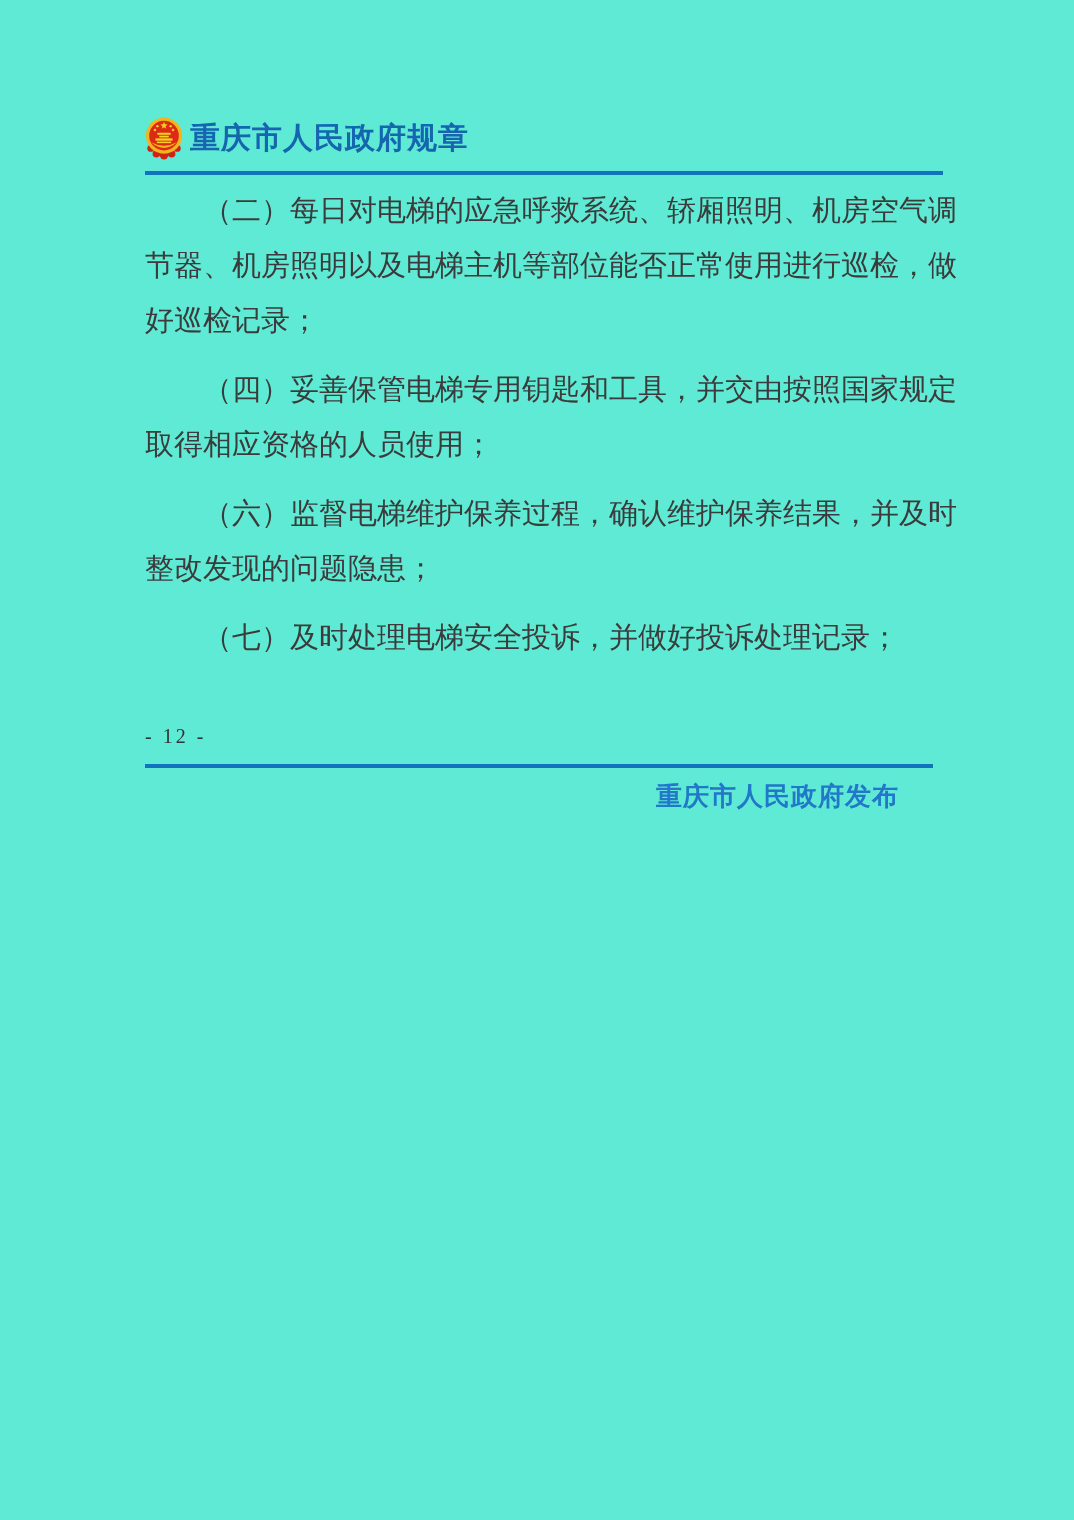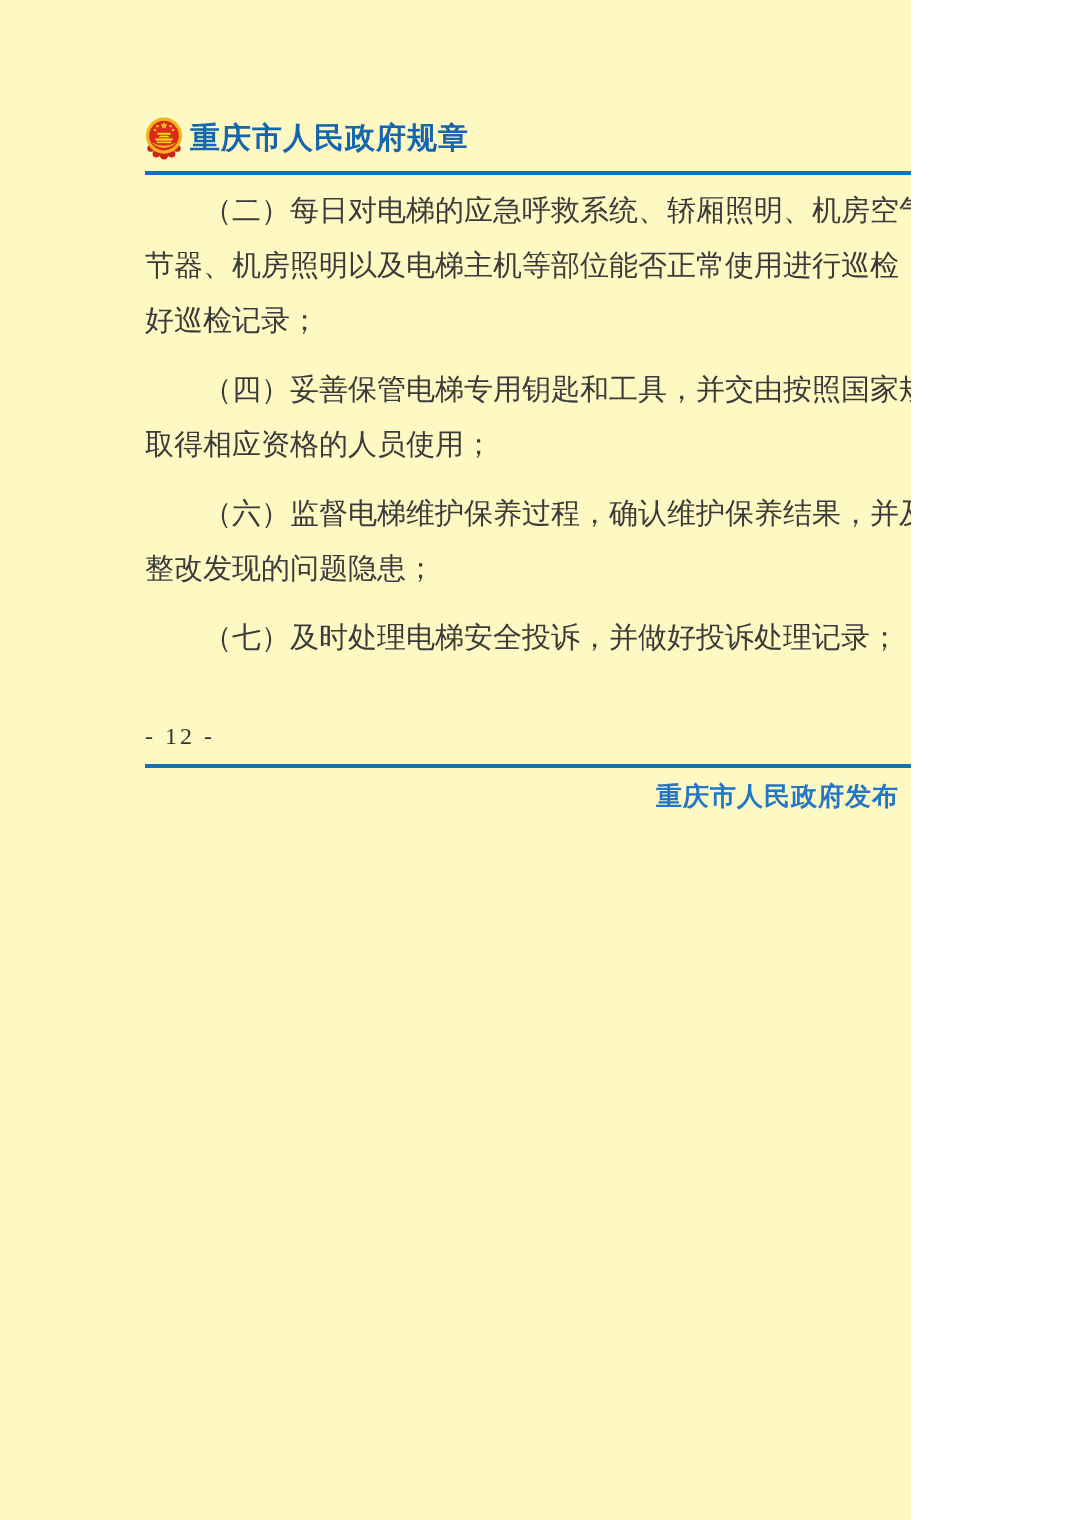--- a/index.html
+++ b/index.html
@@ -1,21 +1,21 @@
 <!DOCTYPE html>
 <html><head>
 <meta charset="utf-8">
 <style>
   * { margin: 0; padding: 0; box-sizing: border-box; }
   html, body { background: #ffffff; }
   .page {
     position: relative;
-    width: 911px;
+    width: 1074px;
     height: 1520px;
-    background: #fef9c3;
+    background: #5eead4;
     overflow: hidden;
     font-family: "Liberation Serif", "DejaVu Serif", serif;
   }
   .content {
     position: absolute;
     left: 145px;
     top: 0;
     width: 812px;
   }
   .doc-header {
@@ -51,21 +51,21 @@
     color: #3b3b3b;
     text-align: justify;
     text-justify: inter-character;
   }
   .doc-body p {
     text-indent: 2em;
     margin: 0 0 14px 0;
   }
   .page-number {
     margin-top: 56px;
-    font-size: 24px;
+    font-size: 20px;
     line-height: 30px;
     letter-spacing: 3px;
     color: #333333;
   }
   .footer-rule {
     margin-top: 13px;
     width: 788px;
     height: 4px;
     background: #1472b8;
   }

